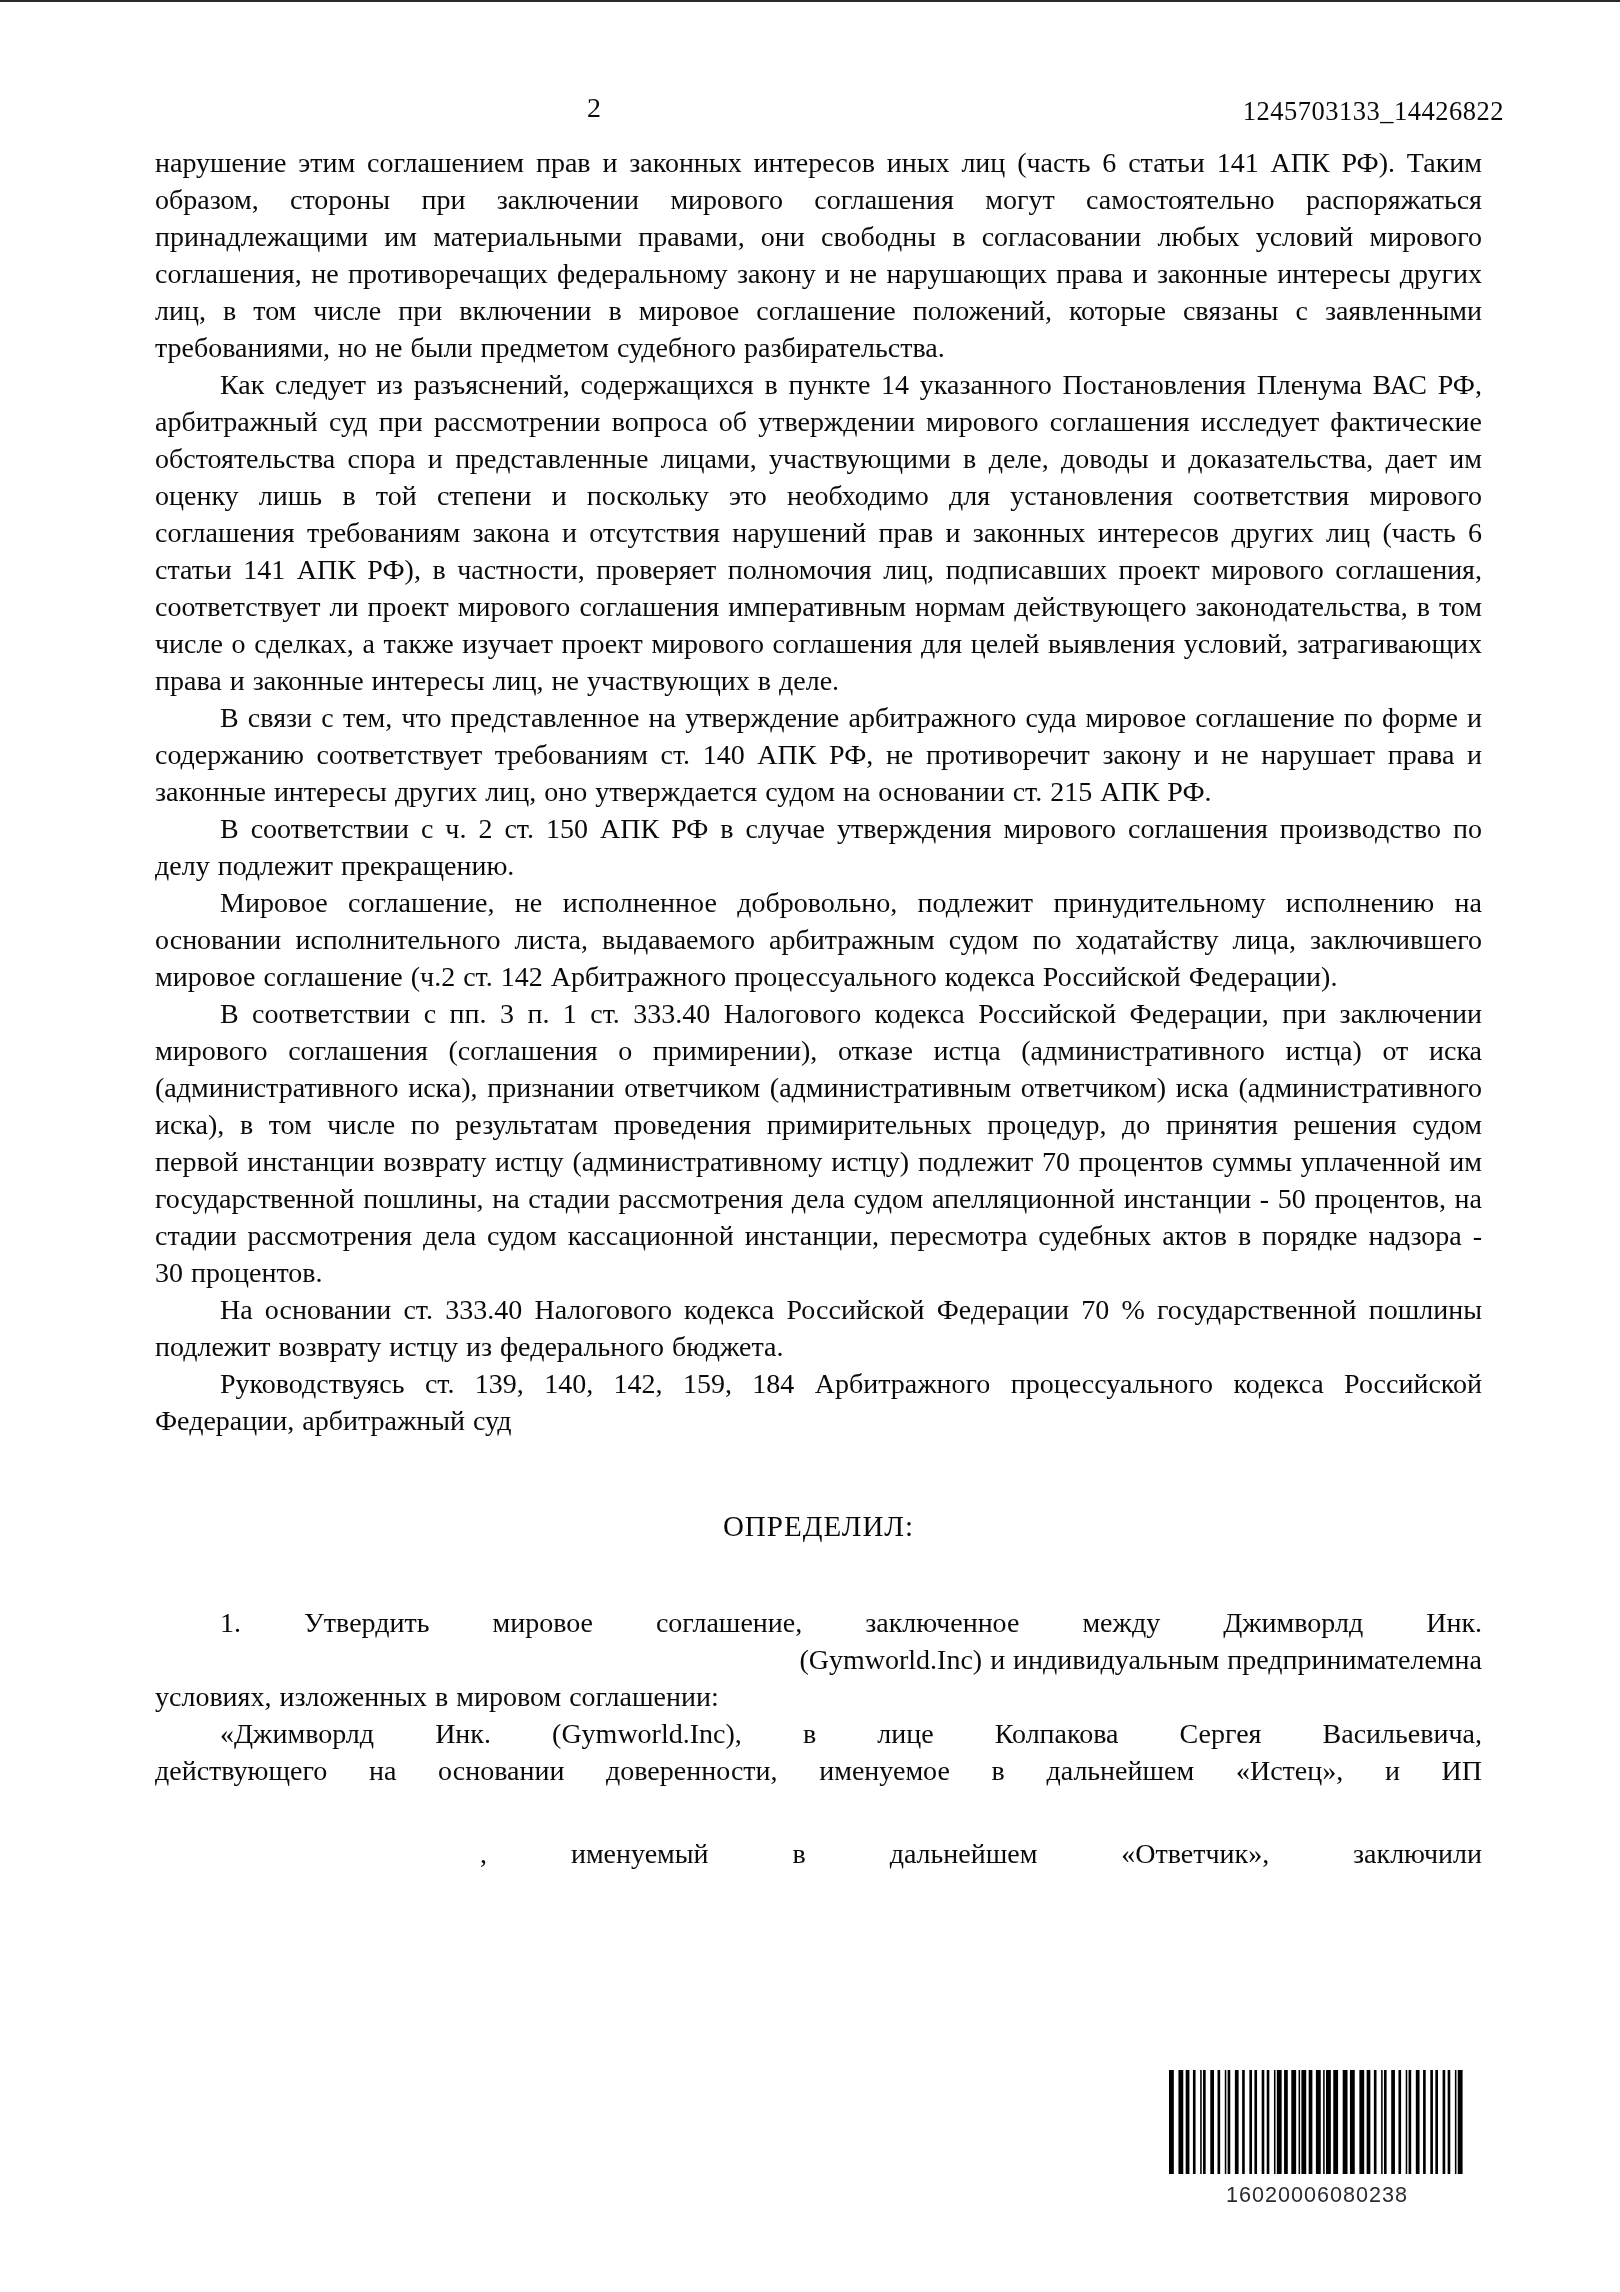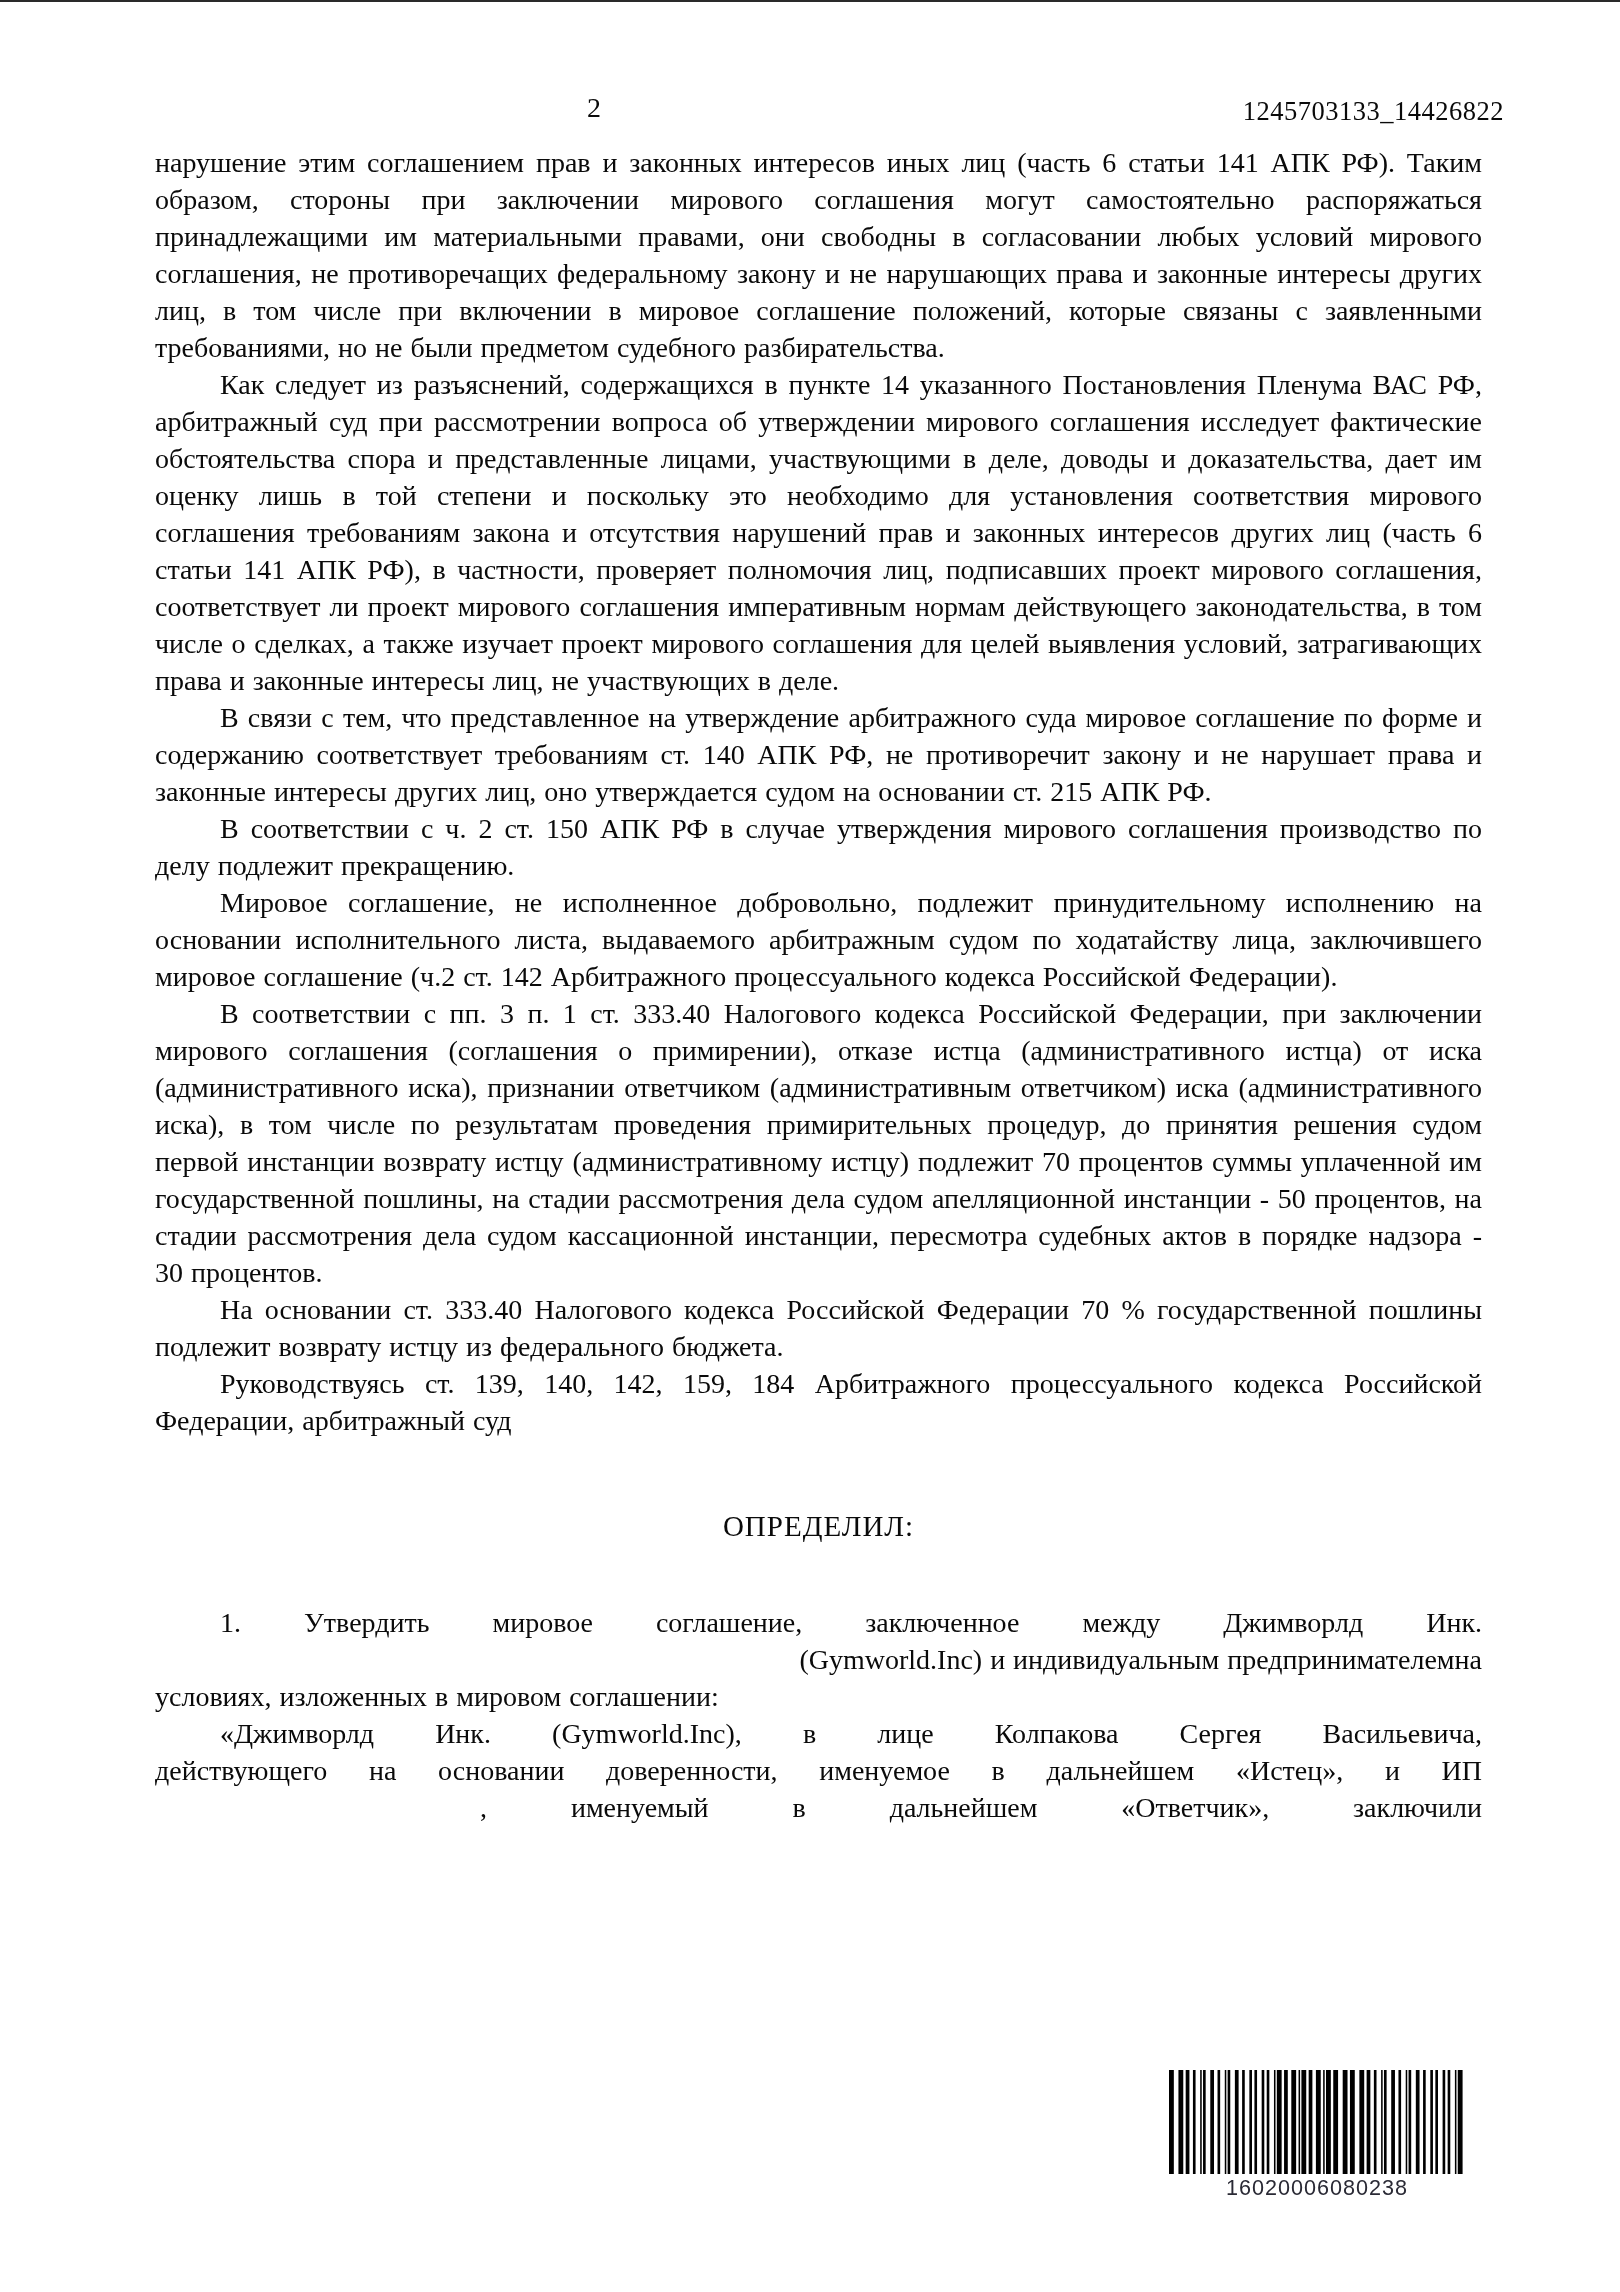--- a/index.html
+++ b/index.html
@@ -64,38 +64,39 @@
     font-weight: 400;
     letter-spacing: 1px;
   }
   .line-split {
     display: flex;
     justify-content: flex-end;
   }
   .gap-left {
     padding-left: 325px;
     text-align-last: justify;
+    margin-top: 46px;
   }
   .barcode-block {
     position: absolute;
     left: 1169px;
     top: 2070px;
     width: 296px;
   }
   .barcode-bars {
     width: 296px;
     height: 104px;
     display: block;
   }
   .barcode-number {
     text-align: center;
     font-family: "Liberation Sans", sans-serif;
     font-size: 21.6px;
     color: #2a2a35;
-    margin-top: 1px;
+    margin-top: 8px;
     letter-spacing: 1px;
   }
 </style>
 </head>
 <body>
 
 <div class="page">
 
   <div class="scan-edge"></div>
 

